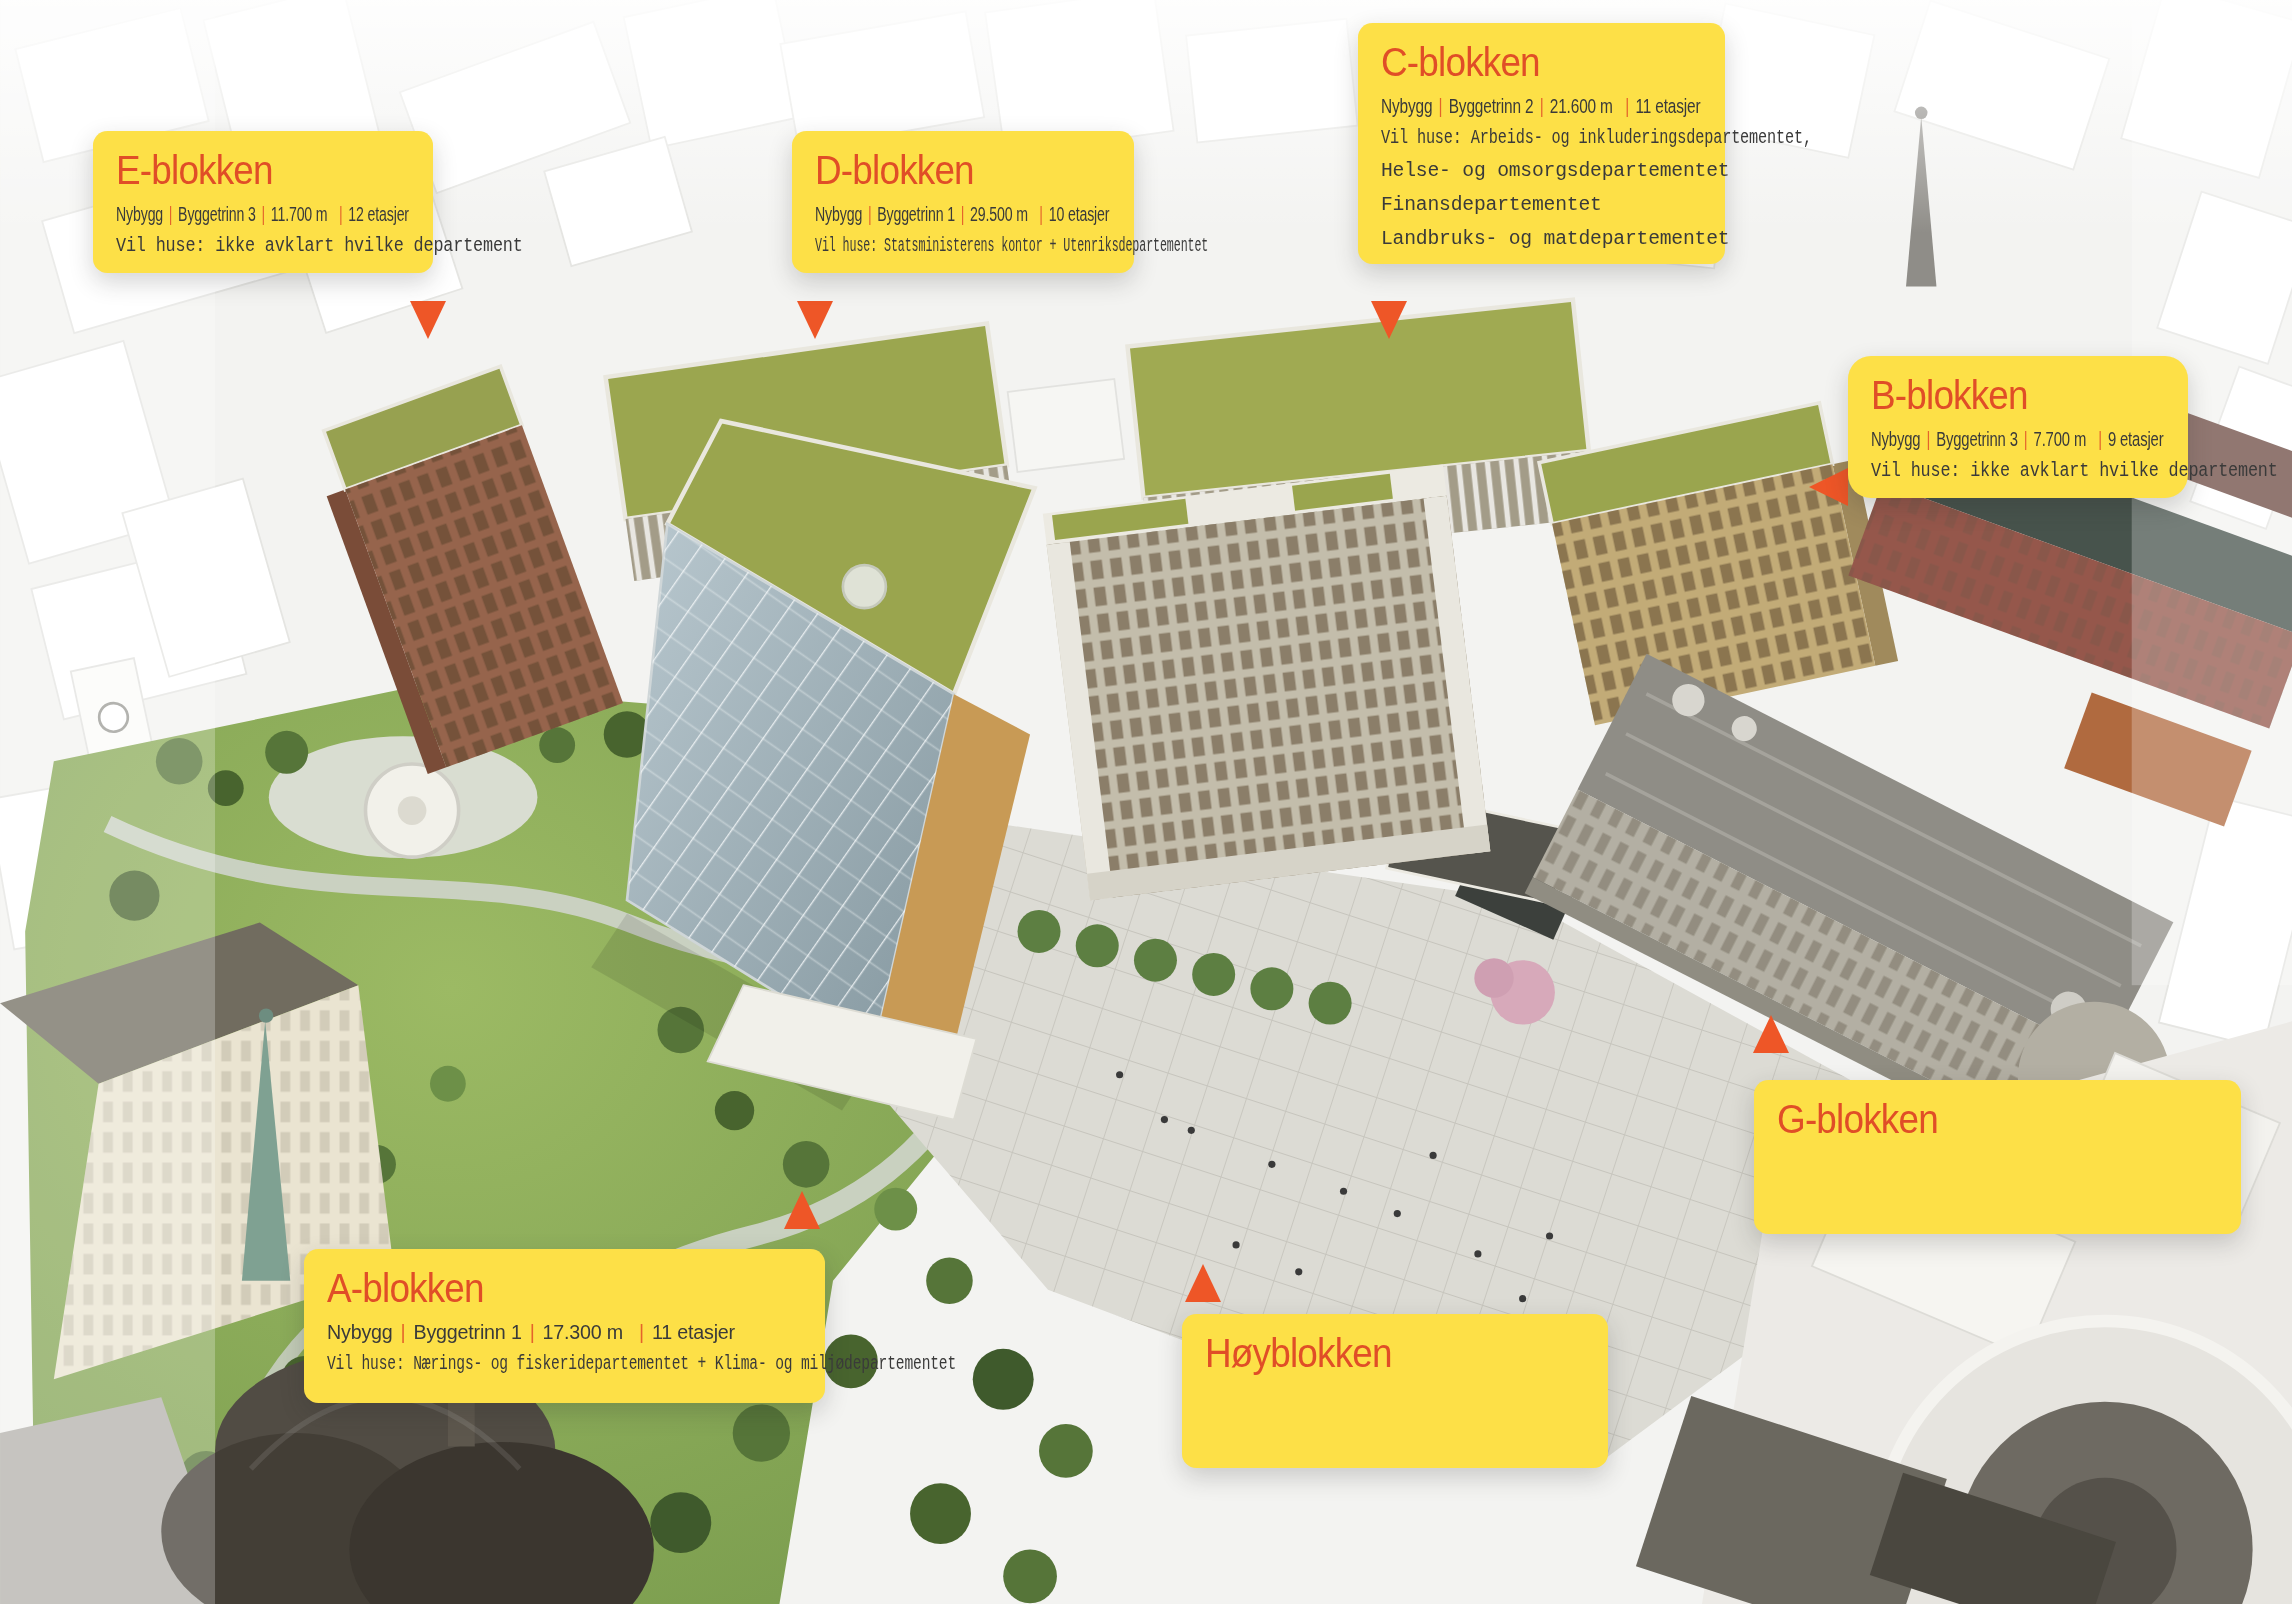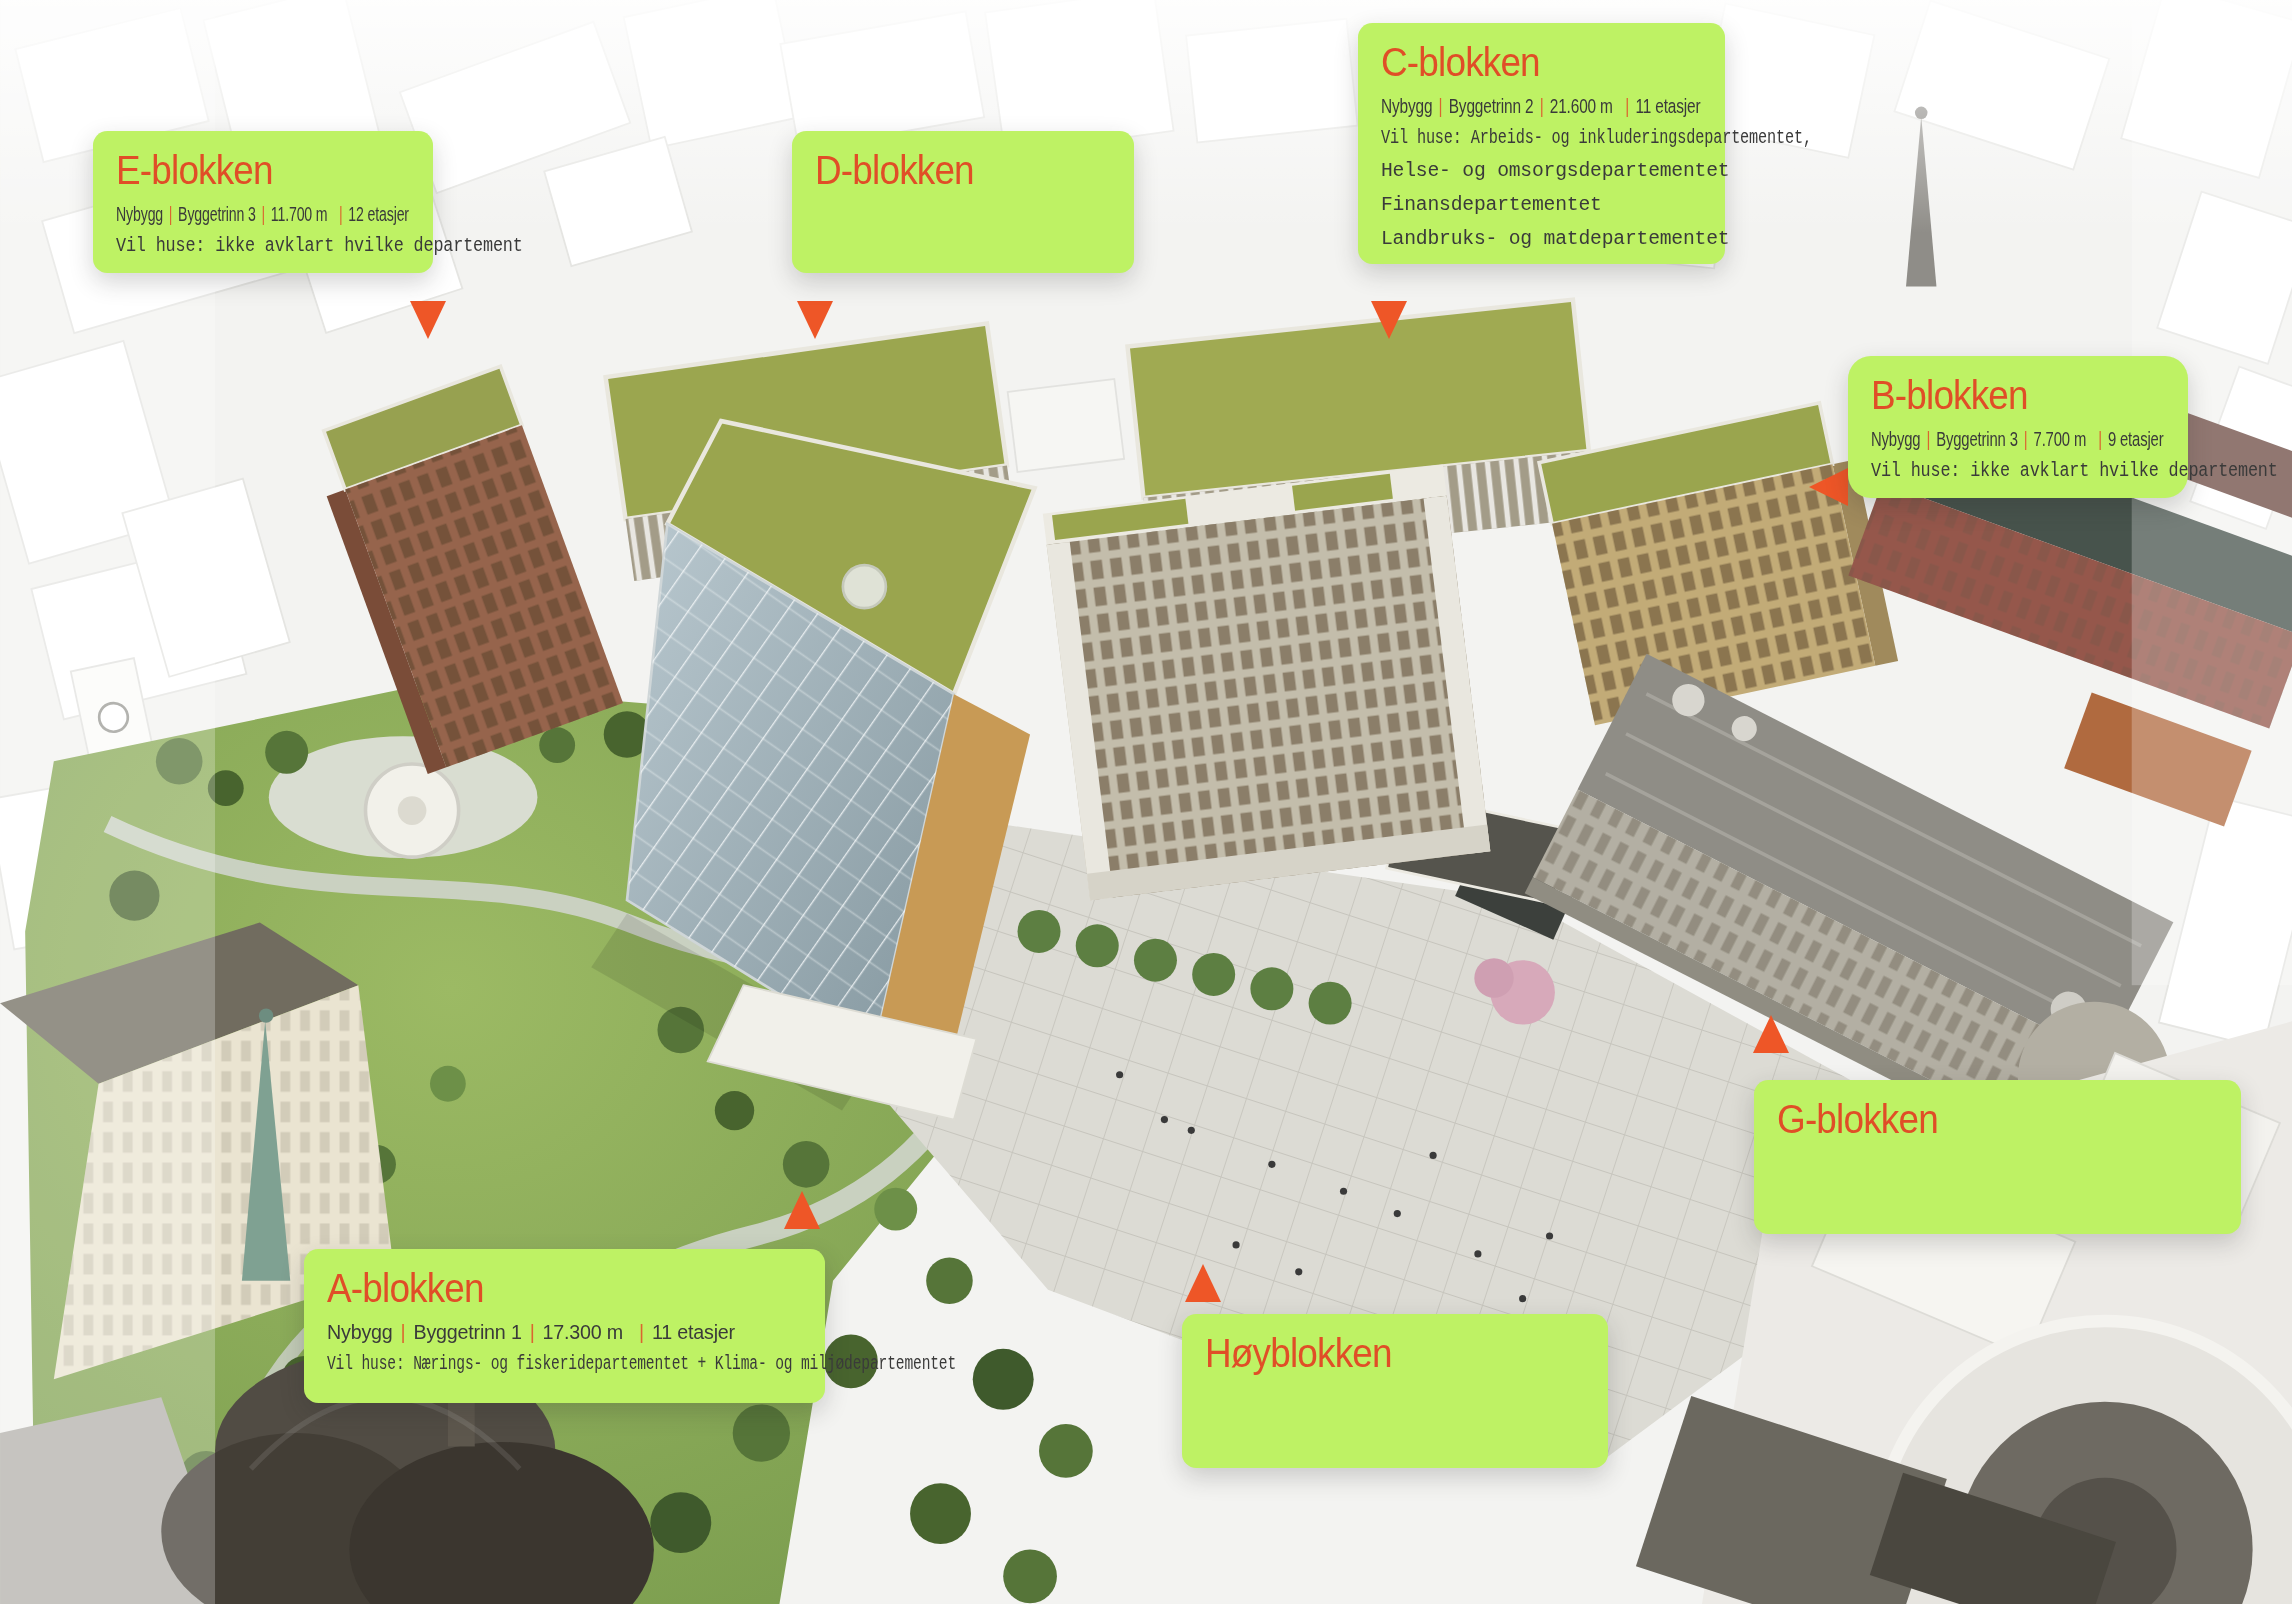--- a/index.html
+++ b/index.html
@@ -1,21 +1,21 @@
 <!DOCTYPE html>
 <html style="--accent: #e04e27; --marker: #ee5627;font-size:14.3px"><head>
 <meta charset="utf-8">
 <style>
   html,body{margin:0;padding:0;background:#f3f3f1;}
   #stage{position:relative;width:2293px;height:1605px;overflow:hidden;
          font-family:"Liberation Sans","DejaVu Sans",sans-serif;}
   #scene{position:absolute;left:0;top:0;}
 
   
-  .callout{position:absolute;background:#bef264;border-radius:14.3px;
+  .callout{position:absolute;background:#fde047;border-radius:14.3px;
            box-shadow:0 9px 25px rgba(40,40,40,.20);
            padding:18px 23px 14.3px;box-sizing:border-box;z-index:5;}
   .callout .title{font-size:41px;line-height:1.05;color:var(--accent);
                   margin:0 0 10.7px;font-weight:400;letter-spacing:-0.9px;
                   white-space:nowrap;transform-origin:left center;transform:scaleX(.9);}
   .rows{width:100%;}
   .specline,.houseline-text{display:inline-block;font-size:19.7px;color:#3a3a3a;
            white-space:nowrap;letter-spacing:-0.2px;transform-origin:left center;}
   .pipe{color:var(--accent);opacity:.85;margin:0 8px;font-weight:400;}
   .m2gap{padding-right:8px;}
@@ -314,20 +314,26 @@
     <div class="rows">
       <span class="specline fitline" style="transform: scaleX(0.718);"><span>Nybygg</span><span class="pipe">|</span><span>Byggetrinn 3</span><span class="pipe">|</span><span class="m2gap">11.700 m</span><span class="pipe">|</span><span>12 etasjer</span></span>
       <div class="house">
           <div class="houseline"><span class="houseline-text fitline" style="transform: scaleX(0.854);">Vil huse: ikke avklart hvilke departement</span></div>
         </div>
     </div>
   </div>
 
   <div id="card-d" class="callout">
     <h2 class="title">D-blokken</h2>
+    <div class="rows">
+      <span class="specline fitline" style="transform: scaleX(0.719);"><span>Nybygg</span><span class="pipe">|</span><span>Byggetrinn 1</span><span class="pipe">|</span><span class="m2gap">29.500 m</span><span class="pipe">|</span><span>10 etasjer</span></span>
+      <div class="house">
+          <div class="houseline"><span class="houseline-text fitline" style="transform: scaleX(0.594);">Vil huse: Statsministerens kontor + Utenriksdepartementet</span></div>
+        </div>
+    </div>
   </div>
 
   <div id="card-c" class="callout">
     <h2 class="title">C-blokken</h2>
     <div class="rows">
       <span class="specline fitline" style="transform: scaleX(0.783);"><span>Nybygg</span><span class="pipe">|</span><span>Byggetrinn 2</span><span class="pipe">|</span><span class="m2gap">21.600 m</span><span class="pipe">|</span><span>11 etasjer</span></span>
       <div class="house">
           <div class="houseline"><span class="houseline-text fitline" style="transform: scaleX(0.773);">Vil huse: Arbeids- og inkluderingsdepartementet,</span></div>
           <div class="houseline"><span class="houseline-text fitline">Helse- og omsorgsdepartementet</span></div>
           <div class="houseline"><span class="houseline-text fitline">Finansdepartementet</span></div>

